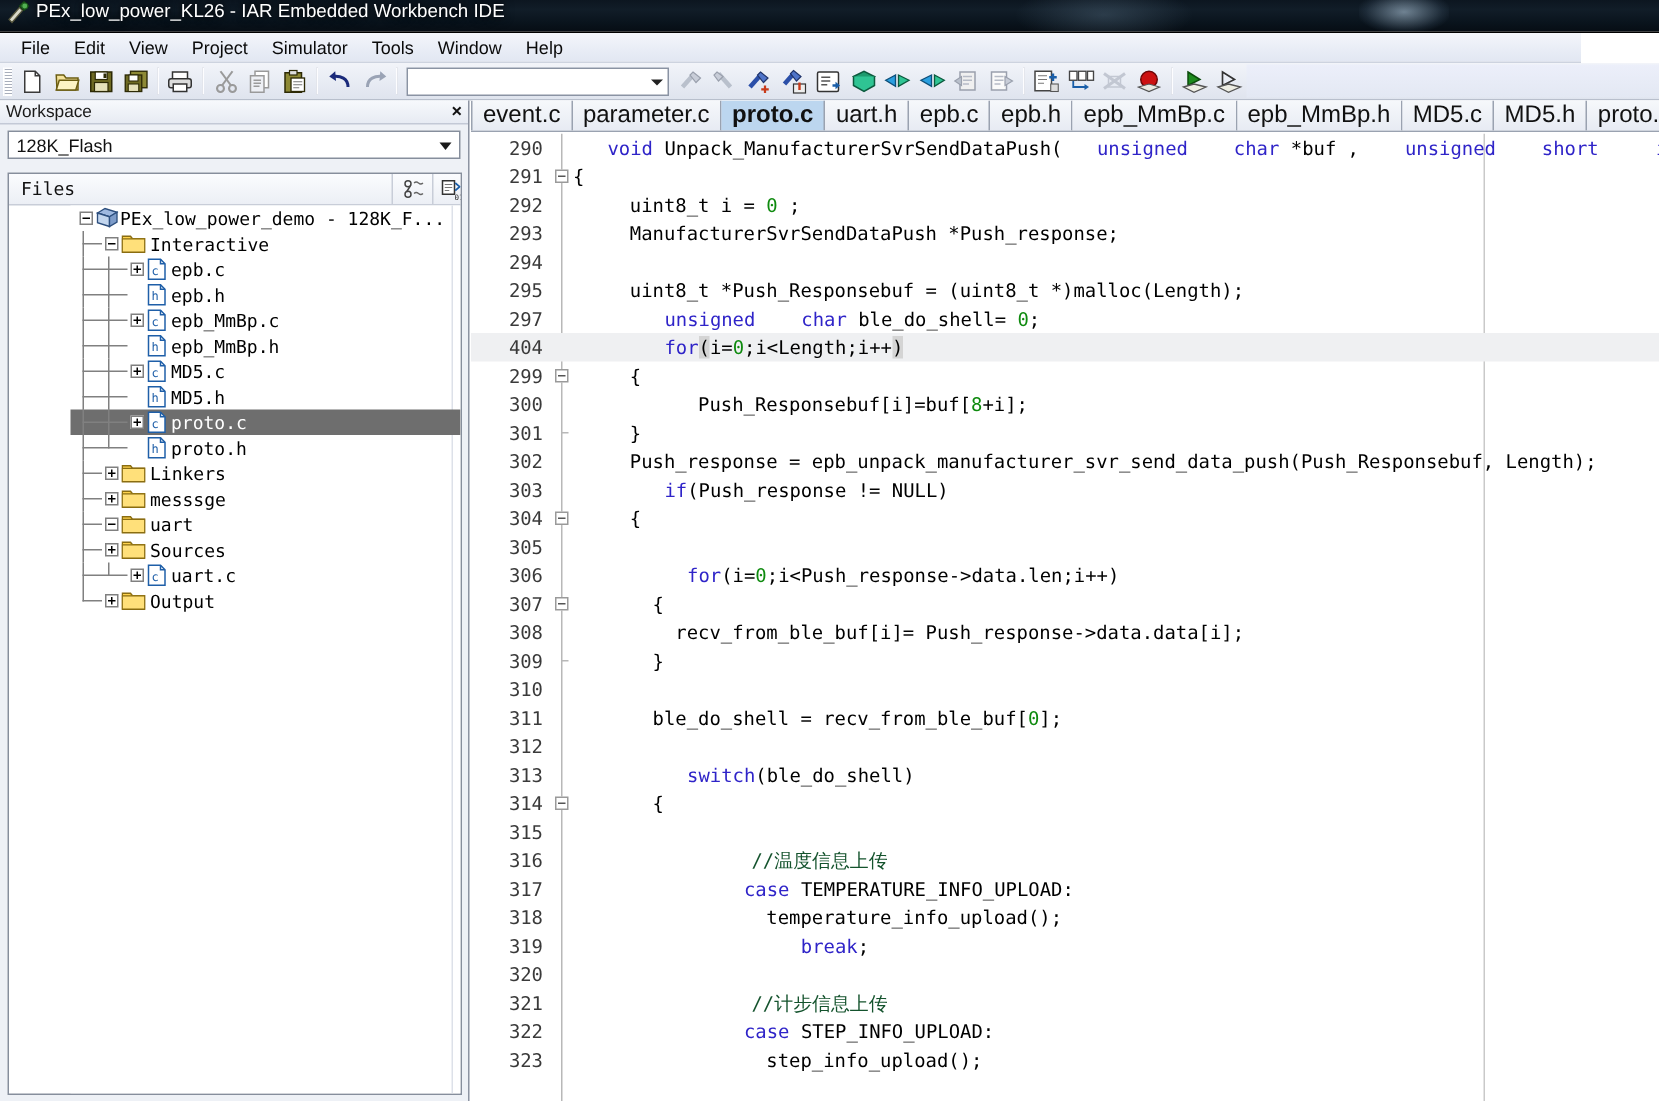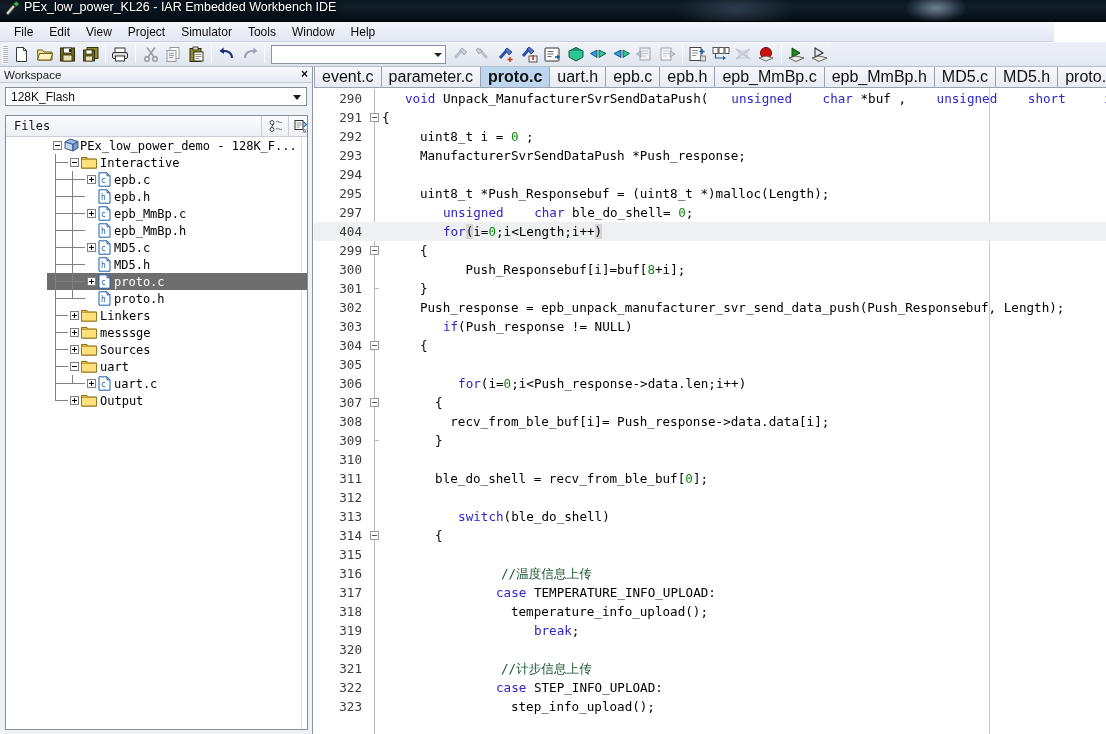--- a/index.html
+++ b/index.html
@@ -662,41 +662,41 @@
                   <path d="M0.5 3.2h15v8.8h-15z" fill="#ffe07a" stroke="#8a6d11" stroke-width="0.8"></path>
                 </svg></span>
               <span class="tlabel">messsge</span>
             </div>
             <div class="trow">
               <span>
                 <span class="vline" style="left:8px; top:0; height:17px"></span>
                 <span class="hline" style="left:8px; width:13px"></span>
               </span>
               <span class="tglyph" style="margin-left: 21px;">
-                <span class="tbox plus"></span>
+                <span class="tbox"></span>
               </span>
               <span class="icon-folder"><svg width="16" height="13" viewBox="0 0 16 13">
                   <path d="M0.5 1.5h5.5l1.3 1.6h8.2v9h-15z" fill="#ffd34d" stroke="#8a6d11" stroke-width="1"></path>
                   <path d="M0.5 3.2h15v8.8h-15z" fill="#ffe07a" stroke="#8a6d11" stroke-width="0.8"></path>
                 </svg></span>
-              <span class="tlabel">Sources</span>
+              <span class="tlabel">uart</span>
             </div>
             <div class="trow">
               <span>
                 <span class="vline" style="left:8px; top:0; height:17px"></span>
                 <span class="hline" style="left:8px; width:13px"></span>
               </span>
               <span class="tglyph" style="margin-left: 21px;">
-                <span class="tbox"></span>
+                <span class="tbox plus"></span>
               </span>
               <span class="icon-folder"><svg width="16" height="13" viewBox="0 0 16 13">
                   <path d="M0.5 1.5h5.5l1.3 1.6h8.2v9h-15z" fill="#ffd34d" stroke="#8a6d11" stroke-width="1"></path>
                   <path d="M0.5 3.2h15v8.8h-15z" fill="#ffe07a" stroke="#8a6d11" stroke-width="0.8"></path>
                 </svg></span>
-              <span class="tlabel">uart</span>
+              <span class="tlabel">Sources</span>
             </div>
             <div class="trow">
               <span>
                 <span class="vline" style="left:8px; top:0; height:17px"></span>
                 <span class="hline" style="left:8px; width:30px"></span>
                 <span class="vline" style="left:25px; top:0; height:9px"></span>
               </span>
               <span class="tglyph" style="margin-left: 38px;">
                 <span class="tbox plus"></span>
               </span>

